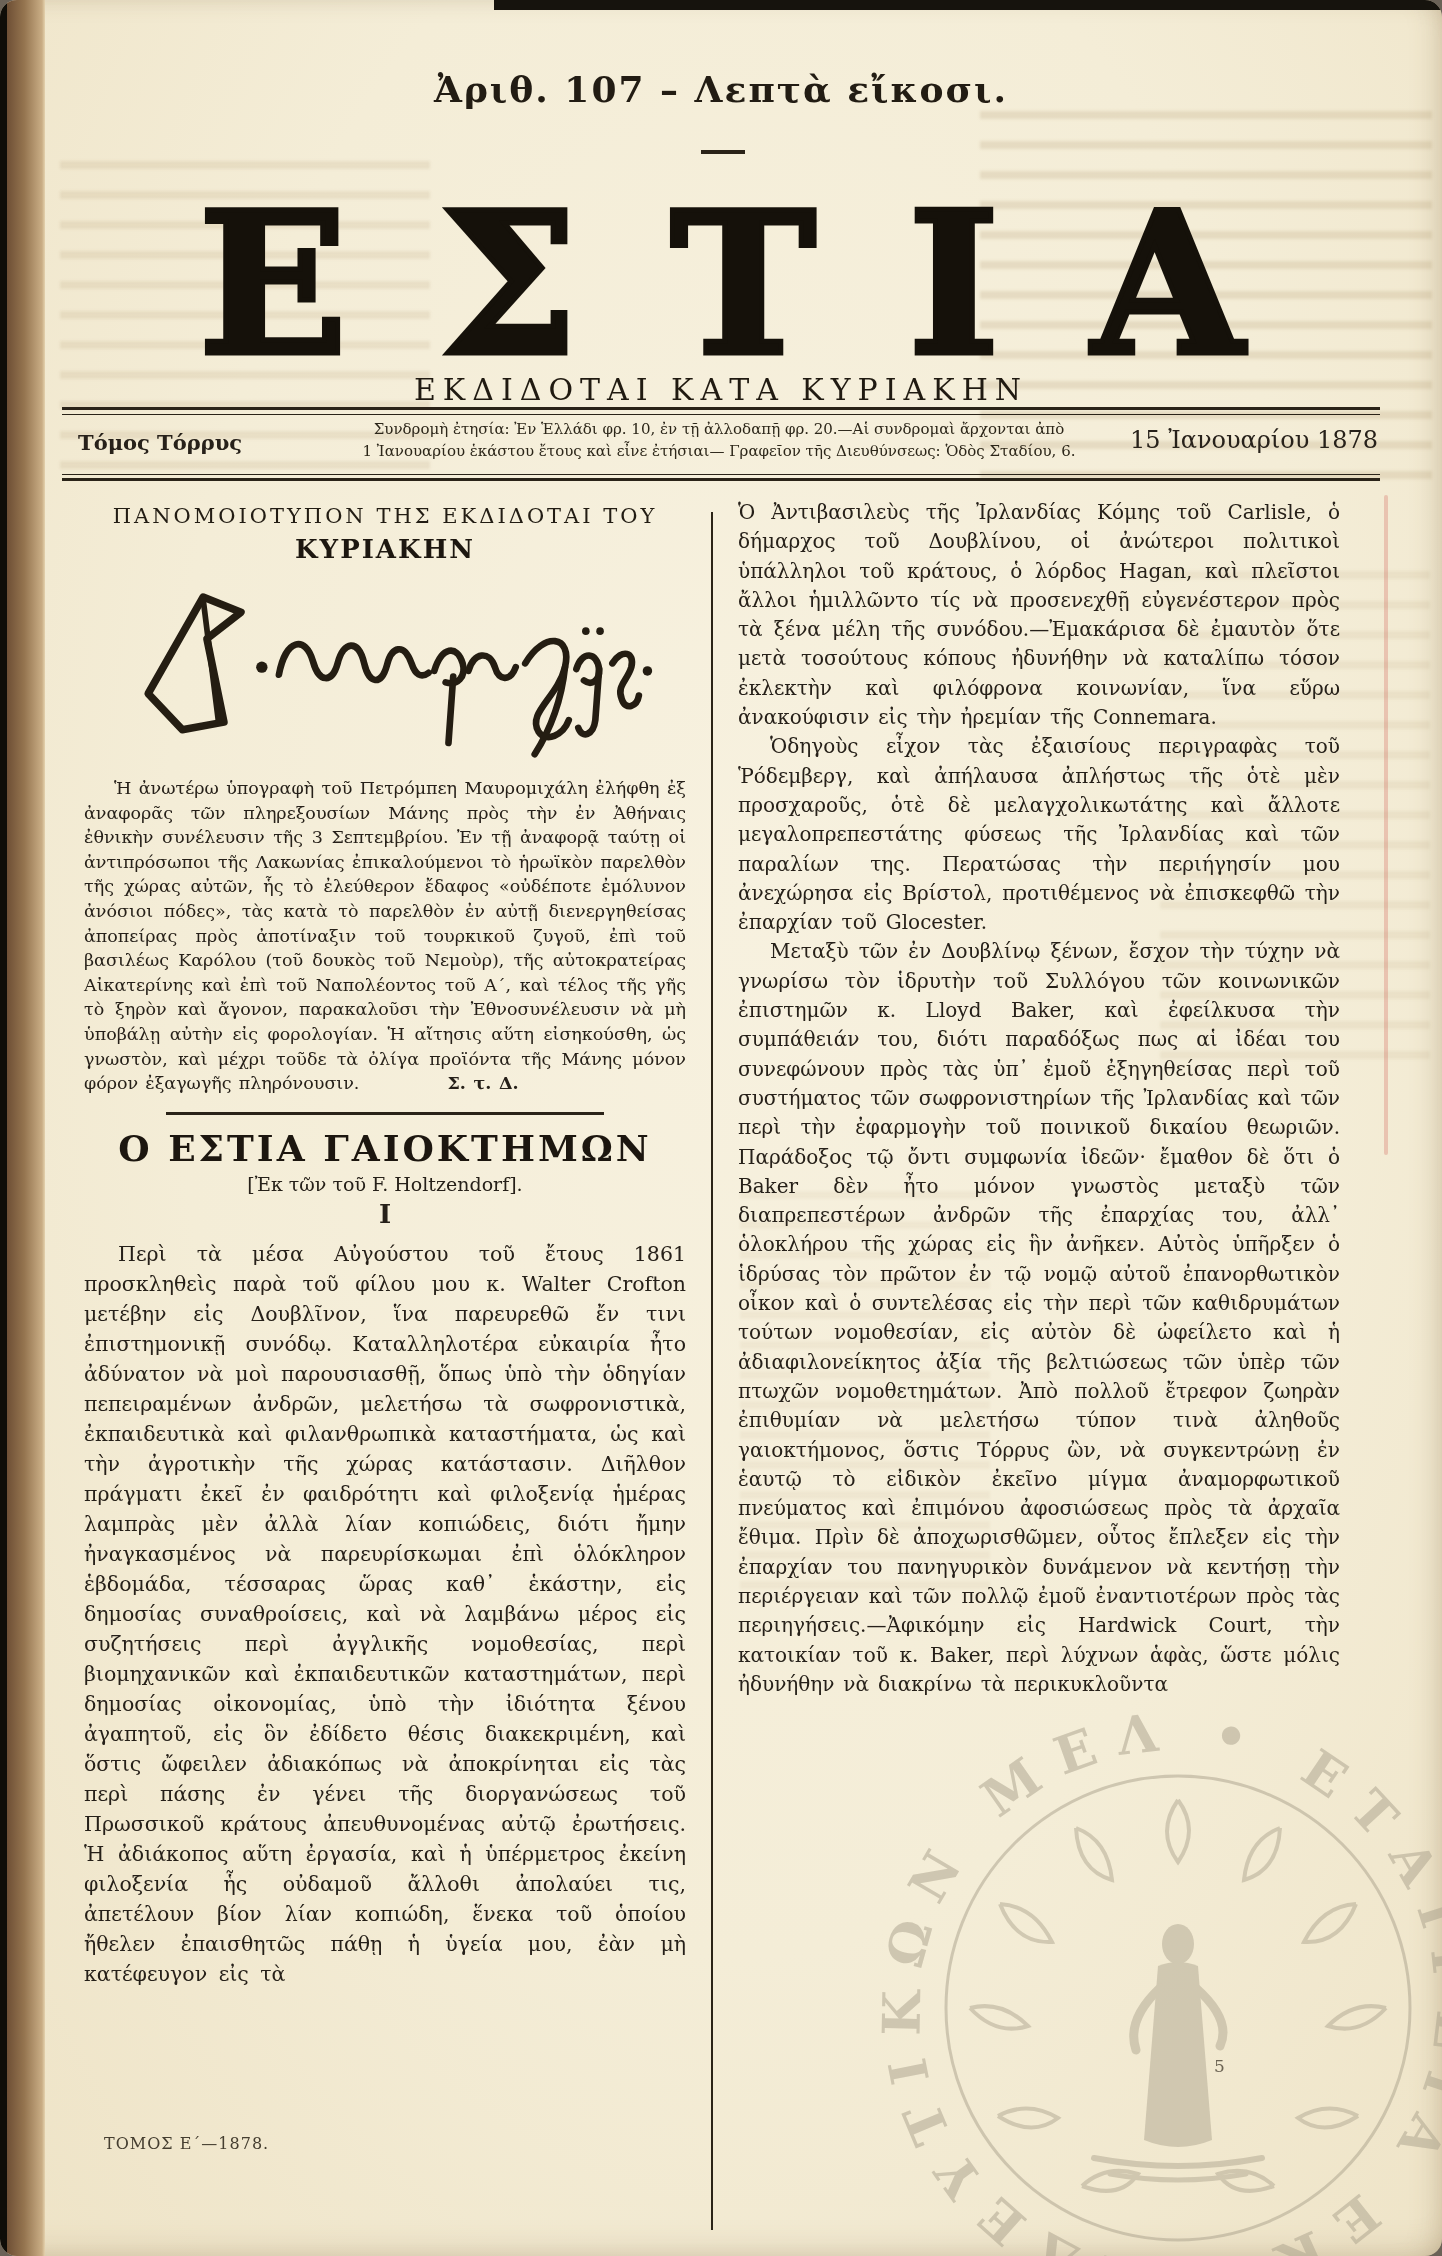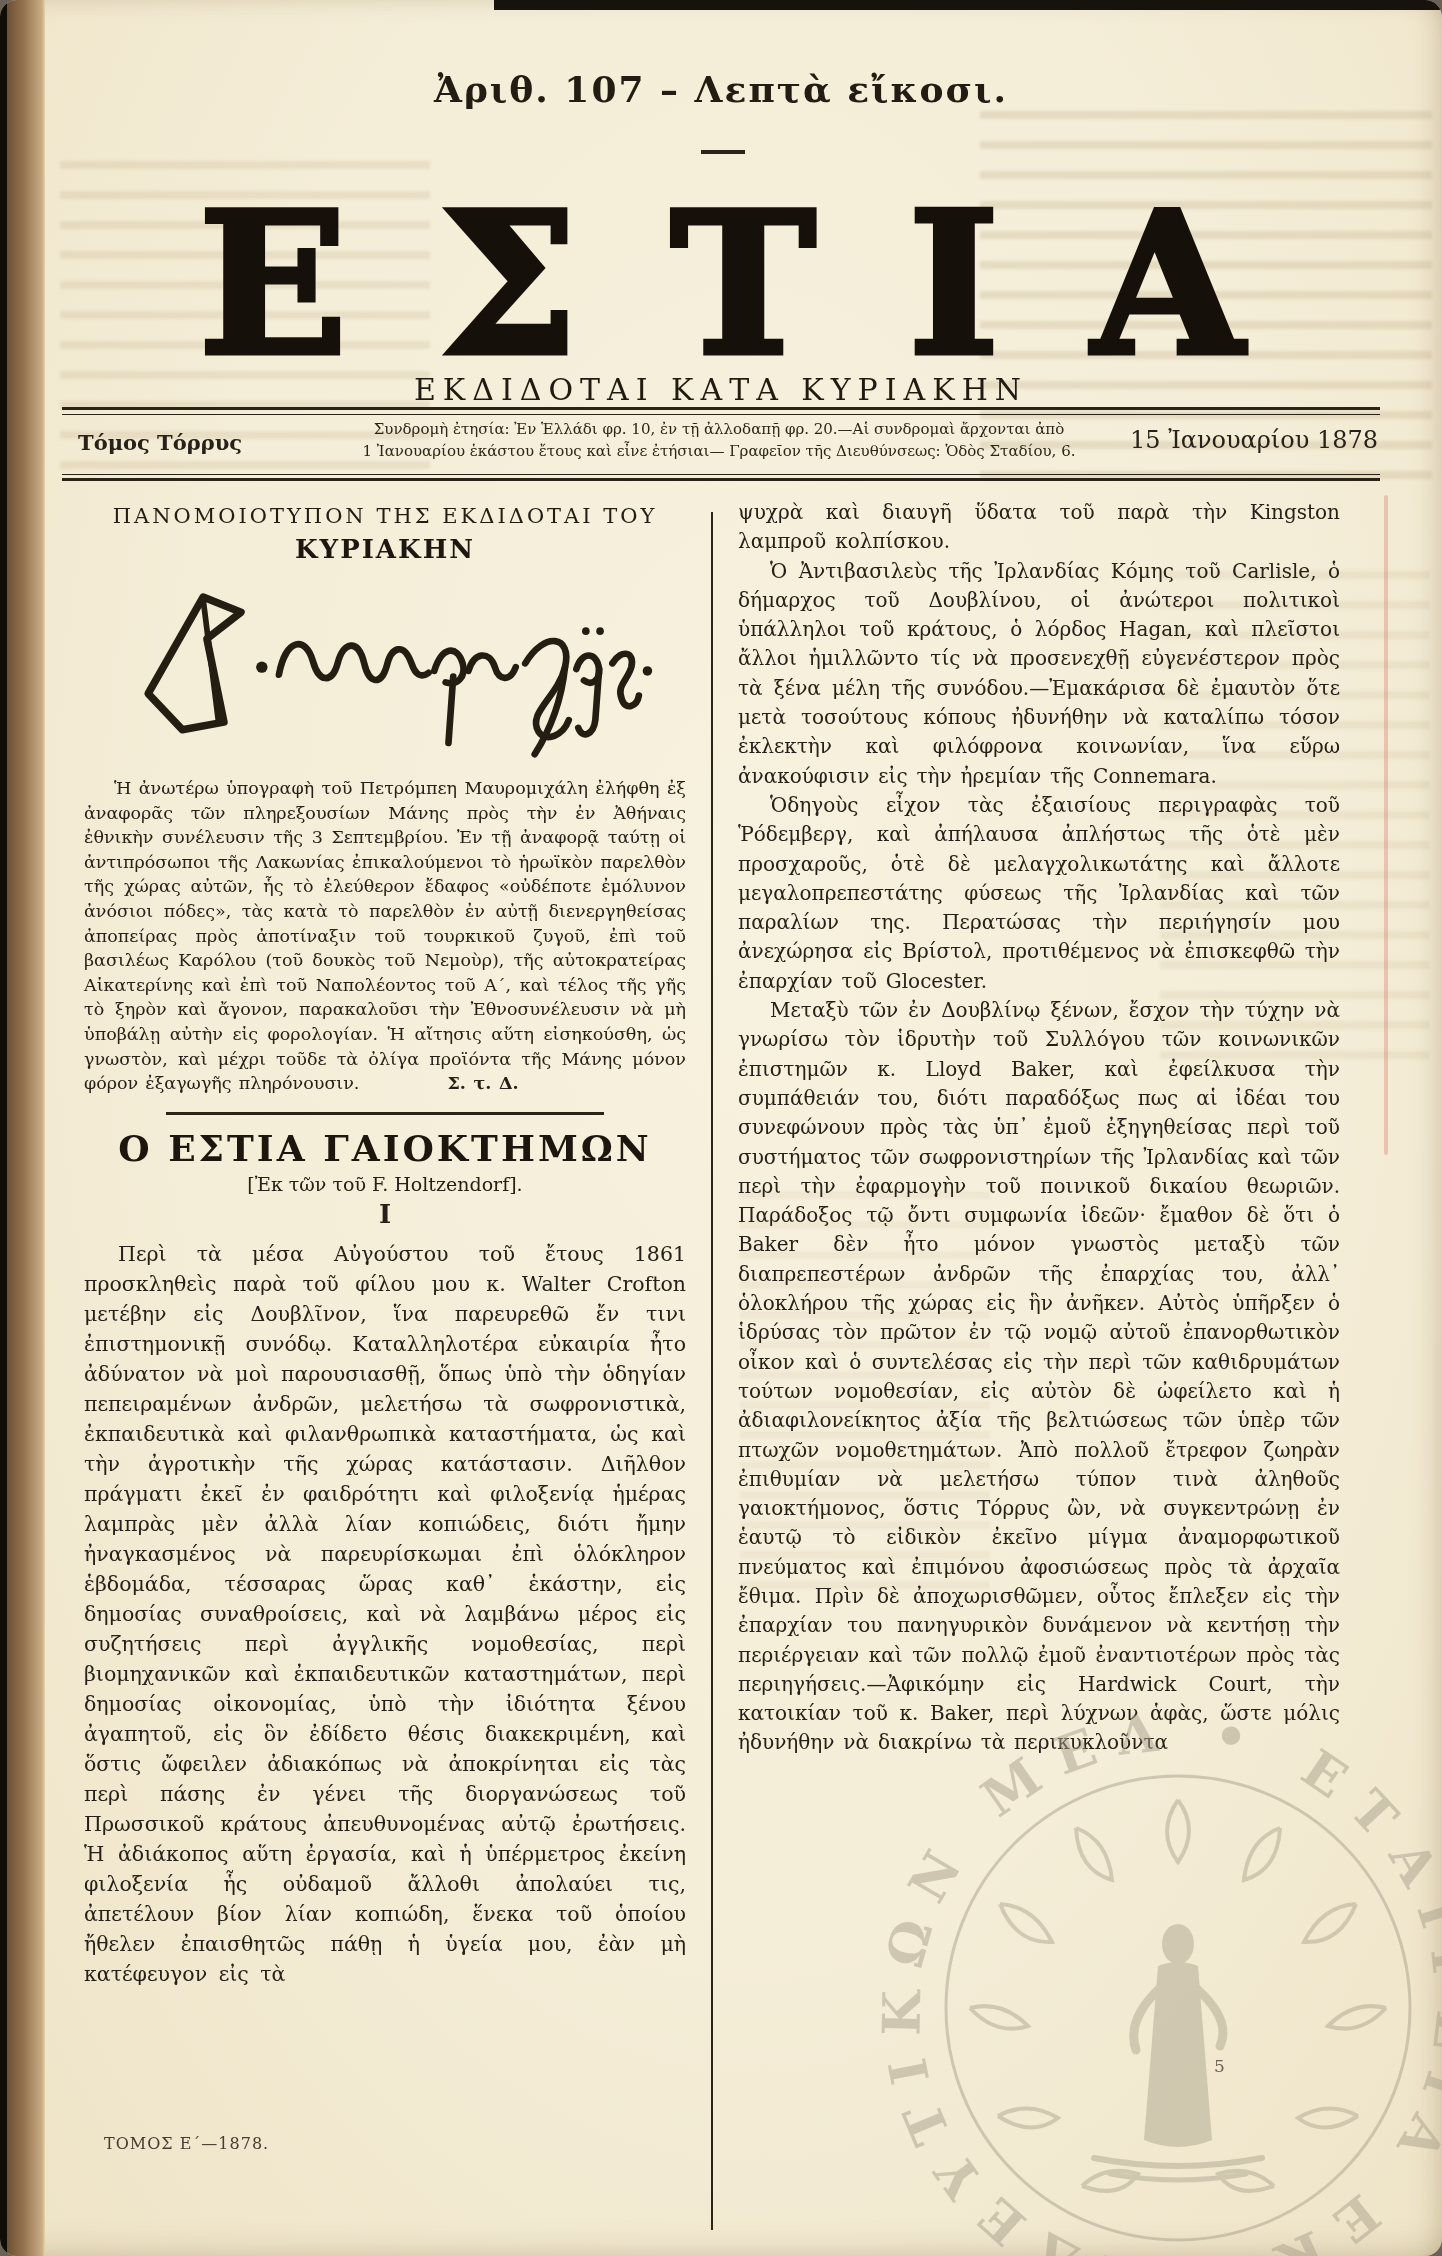--- a/index.html
+++ b/index.html
@@ -142,21 +142,20 @@
     <p class="note"><span>Ἡ ἀνωτέρω ὑπογραφὴ τοῦ Πετρόμπεη Μαυρομιχάλη ἐλήφθη ἐξ ἀναφορᾶς τῶν πληρεξουσίων Μάνης πρὸς τὴν ἐν Ἀθήναις ἐθνικὴν συνέλευσιν τῆς 3 Σεπτεμβρίου. Ἐν τῇ ἀναφορᾷ ταύτῃ οἱ ἀντιπρόσωποι τῆς Λακωνίας ἐπικαλούμενοι τὸ ἡρωϊκὸν παρελθὸν τῆς χώρας αὐτῶν, ἧς τὸ ἐλεύθερον ἔδαφος «οὐδέποτε ἐμόλυνον ἀνόσιοι πόδες», τὰς κατὰ τὸ παρελθὸν ἐν αὐτῇ διενεργηθείσας ἀποπείρας πρὸς ἀποτίναξιν τοῦ τουρκικοῦ ζυγοῦ, ἐπὶ τοῦ βασιλέως Καρόλου (τοῦ δουκὸς τοῦ Νεμοὺρ), τῆς αὐτοκρατείρας Αἰκατερίνης καὶ ἐπὶ τοῦ Ναπολέοντος τοῦ Α΄, καὶ τέλος τῆς γῆς τὸ ξηρὸν καὶ ἄγονον, παρακαλοῦσι τὴν Ἐθνοσυνέλευσιν νὰ μὴ ὑποβάλῃ αὐτὴν εἰς φορολογίαν. Ἡ αἴτησις αὕτη εἰσηκούσθη, ὡς γνωστὸν, καὶ μέχρι τοῦδε τὰ ὀλίγα προϊόντα τῆς Μάνης μόνον φόρον ἐξαγωγῆς πληρόνουσιν.</span><span class="std">Σ. τ. Δ.</span></p>
 
     <div class="sec-rule"></div>
     <h1 class="art-title">Ο ΕΣΤΙΑ ΓΑΙΟΚΤΗΜΩΝ</h1>
     <div class="art-src">[Ἐκ τῶν τοῦ F. Holtzendorf].</div>
     <div class="art-num">Ι</div>
     <p class="body-par">Περὶ τὰ μέσα Αὐγούστου τοῦ ἔτους 1861 προσκληθεὶς παρὰ τοῦ φίλου μου κ. Walter Crofton μετέβην εἰς Δουβλῖνον, ἵνα παρευρεθῶ ἔν τινι ἐπιστημονικῇ συνόδῳ. Καταλληλοτέρα εὐκαιρία ἦτο ἀδύνατον νὰ μοὶ παρουσιασθῇ, ὅπως ὑπὸ τὴν ὁδηγίαν πεπειραμένων ἀνδρῶν, μελετήσω τὰ σωφρονιστικὰ, ἐκπαιδευτικὰ καὶ φιλανθρωπικὰ καταστήματα, ὡς καὶ τὴν ἀγροτικὴν τῆς χώρας κατάστασιν. Διῆλθον πράγματι ἐκεῖ ἐν φαιδρότητι καὶ φιλοξενίᾳ ἡμέρας λαμπρὰς μὲν ἀλλὰ λίαν κοπιώδεις, διότι ἤμην ἠναγκασμένος νὰ παρευρίσκωμαι ἐπὶ ὁλόκληρον ἑβδομάδα, τέσσαρας ὥρας καθ᾽ ἑκάστην, εἰς δημοσίας συναθροίσεις, καὶ νὰ λαμβάνω μέρος εἰς συζητήσεις περὶ ἀγγλικῆς νομοθεσίας, περὶ βιομηχανικῶν καὶ ἐκπαιδευτικῶν καταστημάτων, περὶ δημοσίας οἰκονομίας, ὑπὸ τὴν ἰδιότητα ξένου ἀγαπητοῦ, εἰς ὃν ἐδίδετο θέσις διακεκριμένη, καὶ ὅστις ὤφειλεν ἀδιακόπως νὰ ἀποκρίνηται εἰς τὰς περὶ πάσης ἐν γένει τῆς διοργανώσεως τοῦ Πρωσσικοῦ κράτους ἀπευθυνομένας αὐτῷ ἐρωτήσεις. Ἡ ἀδιάκοπος αὕτη ἐργασία, καὶ ἡ ὑπέρμετρος ἐκείνη φιλοξενία ἧς οὐδαμοῦ ἄλλοθι ἀπολαύει τις, ἀπετέλουν βίον λίαν κοπιώδη, ἕνεκα τοῦ ὁποίου ἤθελεν ἐπαισθητῶς πάθῃ ἡ ὑγεία μου, ἐὰν μὴ κατέφευγον εἰς τὰ</p>
   </div>
 
   <div class="col col-right">
-    <p>ψυχρὰ καὶ διαυγῆ ὕδατα τοῦ παρὰ τὴν Kingston λαμπροῦ κολπίσκου.</p>
     <p>Ὁ Ἀντιβασιλεὺς τῆς Ἰρλανδίας Κόμης τοῦ Carlisle, ὁ δήμαρχος τοῦ Δουβλίνου, οἱ ἀνώτεροι πολιτικοὶ ὑπάλληλοι τοῦ κράτους, ὁ λόρδος Hagan, καὶ πλεῖστοι ἄλλοι ἡμιλλῶντο τίς νὰ προσενεχθῇ εὐγενέστερον πρὸς τὰ ξένα μέλη τῆς συνόδου.—Ἐμακάρισα δὲ ἐμαυτὸν ὅτε μετὰ τοσούτους κόπους ἠδυνήθην νὰ καταλίπω τόσον ἐκλεκτὴν καὶ φιλόφρονα κοινωνίαν, ἵνα εὕρω ἀνακούφισιν εἰς τὴν ἠρεμίαν τῆς Connemara.</p>
     <p>Ὁδηγοὺς εἶχον τὰς ἐξαισίους περιγραφὰς τοῦ Ῥόδεμβεργ, καὶ ἀπήλαυσα ἀπλήστως τῆς ὁτὲ μὲν προσχαροῦς, ὁτὲ δὲ μελαγχολικωτάτης καὶ ἄλλοτε μεγαλοπρεπεστάτης φύσεως τῆς Ἰρλανδίας καὶ τῶν παραλίων της. Περατώσας τὴν περιήγησίν μου ἀνεχώρησα εἰς Βρίστολ, προτιθέμενος νὰ ἐπισκεφθῶ τὴν ἐπαρχίαν τοῦ Glocester.</p>
     <p>Μεταξὺ τῶν ἐν Δουβλίνῳ ξένων, ἔσχον τὴν τύχην νὰ γνωρίσω τὸν ἱδρυτὴν τοῦ Συλλόγου τῶν κοινωνικῶν ἐπιστημῶν κ. Lloyd Baker, καὶ ἐφείλκυσα τὴν συμπάθειάν του, διότι παραδόξως πως αἱ ἰδέαι του συνεφώνουν πρὸς τὰς ὑπ᾽ ἐμοῦ ἐξηγηθείσας περὶ τοῦ συστήματος τῶν σωφρονιστηρίων τῆς Ἰρλανδίας καὶ τῶν περὶ τὴν ἐφαρμογὴν τοῦ ποινικοῦ δικαίου θεωριῶν. Παράδοξος τῷ ὄντι συμφωνία ἰδεῶν· ἔμαθον δὲ ὅτι ὁ Baker δὲν ἦτο μόνον γνωστὸς μεταξὺ τῶν διαπρεπεστέρων ἀνδρῶν τῆς ἐπαρχίας του, ἀλλ᾽ ὁλοκλήρου τῆς χώρας εἰς ἣν ἀνῆκεν. Αὐτὸς ὑπῆρξεν ὁ ἱδρύσας τὸν πρῶτον ἐν τῷ νομῷ αὐτοῦ ἐπανορθωτικὸν οἶκον καὶ ὁ συντελέσας εἰς τὴν περὶ τῶν καθιδρυμάτων τούτων νομοθεσίαν, εἰς αὐτὸν δὲ ὠφείλετο καὶ ἡ ἀδιαφιλονείκητος ἀξία τῆς βελτιώσεως τῶν ὑπὲρ τῶν πτωχῶν νομοθετημάτων. Ἀπὸ πολλοῦ ἔτρεφον ζωηρὰν ἐπιθυμίαν νὰ μελετήσω τύπον τινὰ ἀληθοῦς γαιοκτήμονος, ὅστις Τόρρυς ὢν, νὰ συγκεντρώνῃ ἐν ἑαυτῷ τὸ εἰδικὸν ἐκεῖνο μίγμα ἀναμορφωτικοῦ πνεύματος καὶ ἐπιμόνου ἀφοσιώσεως πρὸς τὰ ἀρχαῖα ἔθιμα. Πρὶν δὲ ἀποχωρισθῶμεν, οὗτος ἔπλεξεν εἰς τὴν ἐπαρχίαν του πανηγυρικὸν δυνάμενον νὰ κεντήσῃ τὴν περιέργειαν καὶ τῶν πολλῷ ἐμοῦ ἐναντιοτέρων πρὸς τὰς περιηγήσεις.—Ἀφικόμην εἰς Hardwick Court, τὴν κατοικίαν τοῦ κ. Baker, περὶ λύχνων ἁφὰς, ὥστε μόλις ἠδυνήθην νὰ διακρίνω τὰ περικυκλοῦντα</p>
   </div>
 
   <svg class="stamp" viewBox="0 0 640 640">
     <defs>
       <path id="ringpath" d="M 320,62 A 258,258 0 1 1 319.9,62" fill="none"></path>
     </defs>
     <g stroke="#aaa18c" fill="none">

